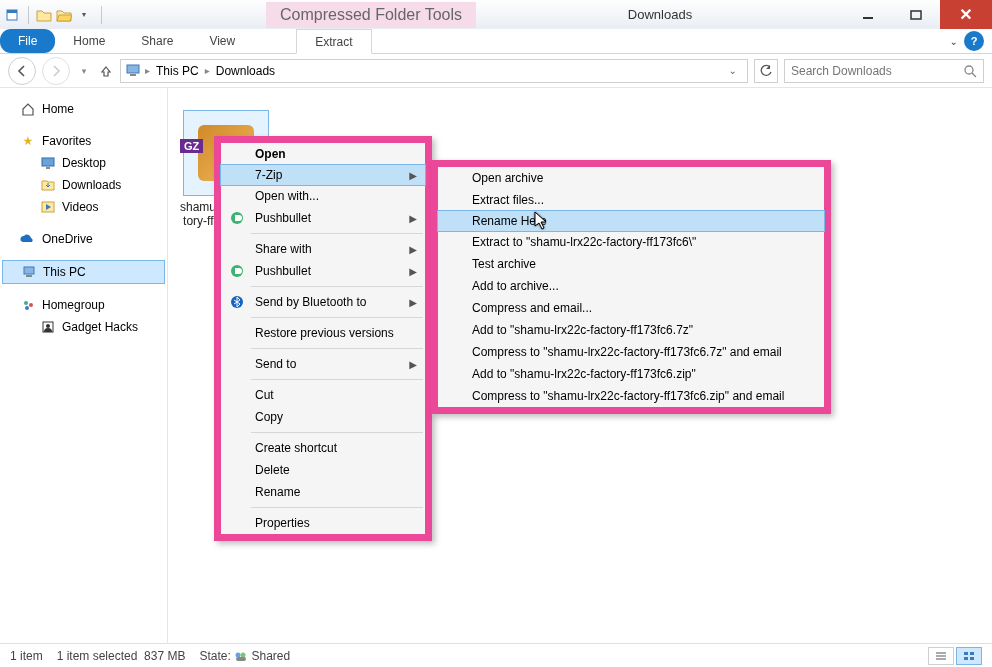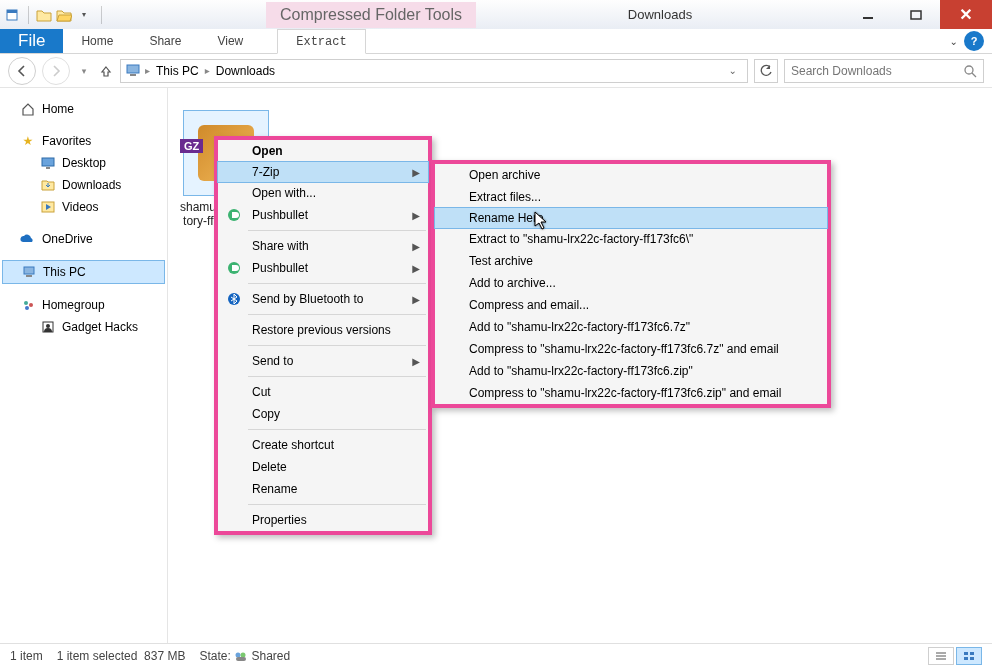--- a/index.html
+++ b/index.html
@@ -11,21 +11,21 @@
 .qat .ico { width:18px; height:18px; display:flex; align-items:center; justify-content:center; }
 .sep-thin { width:1px; height:18px; background: rgba(0,0,0,.18); margin: 0 4px;}
 .tool-context { background:#f6dce9; padding: 4px 14px; color:#666; font-size:16px; white-space:nowrap; }
 .win-title { flex:1; text-align:center; color:#333; font-size:13px; }
 .win-ctrls { display:flex; margin-left:auto; height:100%; }
 .win-ctrls div { width:48px; display:flex; align-items:center; justify-content:center; color:#333; font-size:14px;}
 .win-ctrls .close { background:#c84031; color:#fff; width:52px; font-size:16px; font-weight:bold;}
 
 
 .tabs { height:25px; display:flex; align-items:stretch; border-bottom:1px solid #d6d6d6; }
-.filetab { background:#1979ca; color:#fff; padding:0 18px; display:flex; align-items:center; font-size:17px;}
+.filetab { background:#1979ca; color:#fff; padding:0 18px; display:flex; align-items:center; font-size:12px;border-radius:11px;}
 .tab { padding:0 18px; display:flex; align-items:center; color:#444; }
 .tab.extract { background:#fff; border:1px solid #d6d6d6; border-bottom:1px solid #fff; margin-bottom:-1px; margin-left:40px; }
 .tabs .spacer { flex:1; }
 .help { width:20px; height:20px; border-radius:50%; background:#1979ca; color:#fff; display:flex; align-items:center; justify-content:center; margin-right:8px; align-self:center; font-weight:bold; font-size:11px;}
 .chev { padding:0 6px; color:#444; align-self:center; font-size:10px;}
 
 
 .addrrow { height:34px; display:flex; align-items:center; padding: 0 8px; gap:6px; border-bottom:1px solid #e5e5e5;}
 .navbtn { width:28px; height:28px; border:1px solid #cfcfcf; border-radius:50%; display:flex; align-items:center; justify-content:center; color:#888;}
 .navbtn.disabled{ color:#bbb; border-color:#e0e0e0;}
@@ -51,21 +51,21 @@
 .item .ic { width:16px; height:16px; display:flex; align-items:center; justify-content:center;}
 
 .filepane { flex:1; padding:10px; position:relative;}
 .fileicon { width:96px; text-align:center; }
 .fileicon .box { width:86px; height:86px; border:1px solid #7ab7e8; background:#e5f3ff; margin:12px auto 4px; display:flex; align-items:center; justify-content:center; position:relative;}
 .fileicon .box .archive { width:56px; height:56px; background:linear-gradient(135deg,#d08a2a,#f2b95a); border-radius:6px; position:relative; display:flex; align-items:center; justify-content:center;}
 .fileicon .box .gz { position:absolute; left:-4px; top:28px; background:#6a2b8f; color:#fff; font-weight:bold; font-size:11px; padding:1px 4px;}
 .fileicon .fname { font-size:12px; color:#222; line-height:1.2; }
 
 
-.ctx { position:absolute; background:#f5f5f5; border:4px solid #ec4899; box-shadow:3px 3px 6px rgba(0,0,0,.25); }
+.ctx { position:absolute; background:#f5f5f5; border:7px solid #ec4899; box-shadow:3px 3px 6px rgba(0,0,0,.25); }
 .ctx .row { display:flex; align-items:center; height:22px; padding:0 24px 0 34px; position:relative; white-space:nowrap;}
 .ctx .row .ic { position:absolute; left:6px; width:20px; display:flex; align-items:center; justify-content:center;}
 .ctx .row .arrow { position:absolute; right:8px; font-size:10px; color:#555;}
 .ctx .row.hover { background:#bfe0f7; border:1px solid #7ab7e8; margin:-1px;}
 .ctx .sepline { height:1px; background:#d6d6d6; margin:4px 2px 4px 30px;}
 .ctx .bold { font-weight:600;}
 .ctx.menu1 { left:214px; top:136px; width:218px; }
 .ctx.menu2 { left:431px; top:160px; width:400px; }
 
 
@@ -123,21 +123,21 @@
       </div>
     <div class="close">✕</div>
   </div>
 </div>
 
 <div class="tabs">
   <div class="filetab">File</div>
   <div class="tab">Home</div>
   <div class="tab">Share</div>
   <div class="tab">View</div>
-  <div class="tab extract" style="margin-left:16px;font-family:Liberation Mono, monospace;">Extract</div>
+  <div class="tab extract" style="margin-left:43px;">Extract</div>
   <div class="spacer"></div>
   <span class="chev">⌄</span>
   <div class="help">?</div>
 </div>
 
 <div class="addrrow">
   <div class="navbtn">
       <svg width="14" height="14">
         <path d="M9 2 L4 7 L9 12" fill="none" stroke="#555" stroke-width="1.6"></path>
       </svg>

